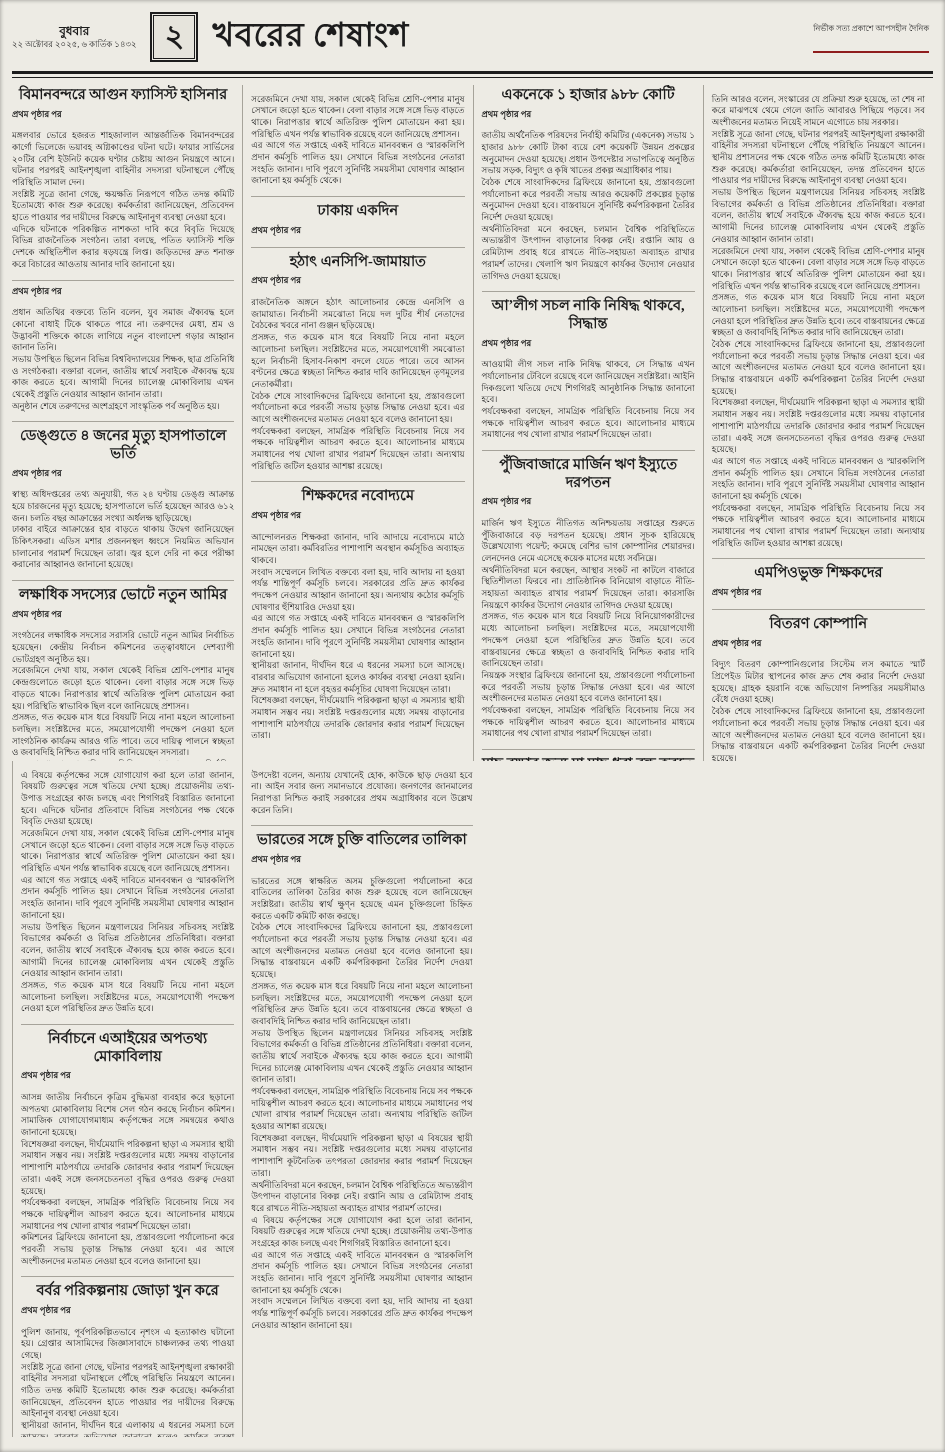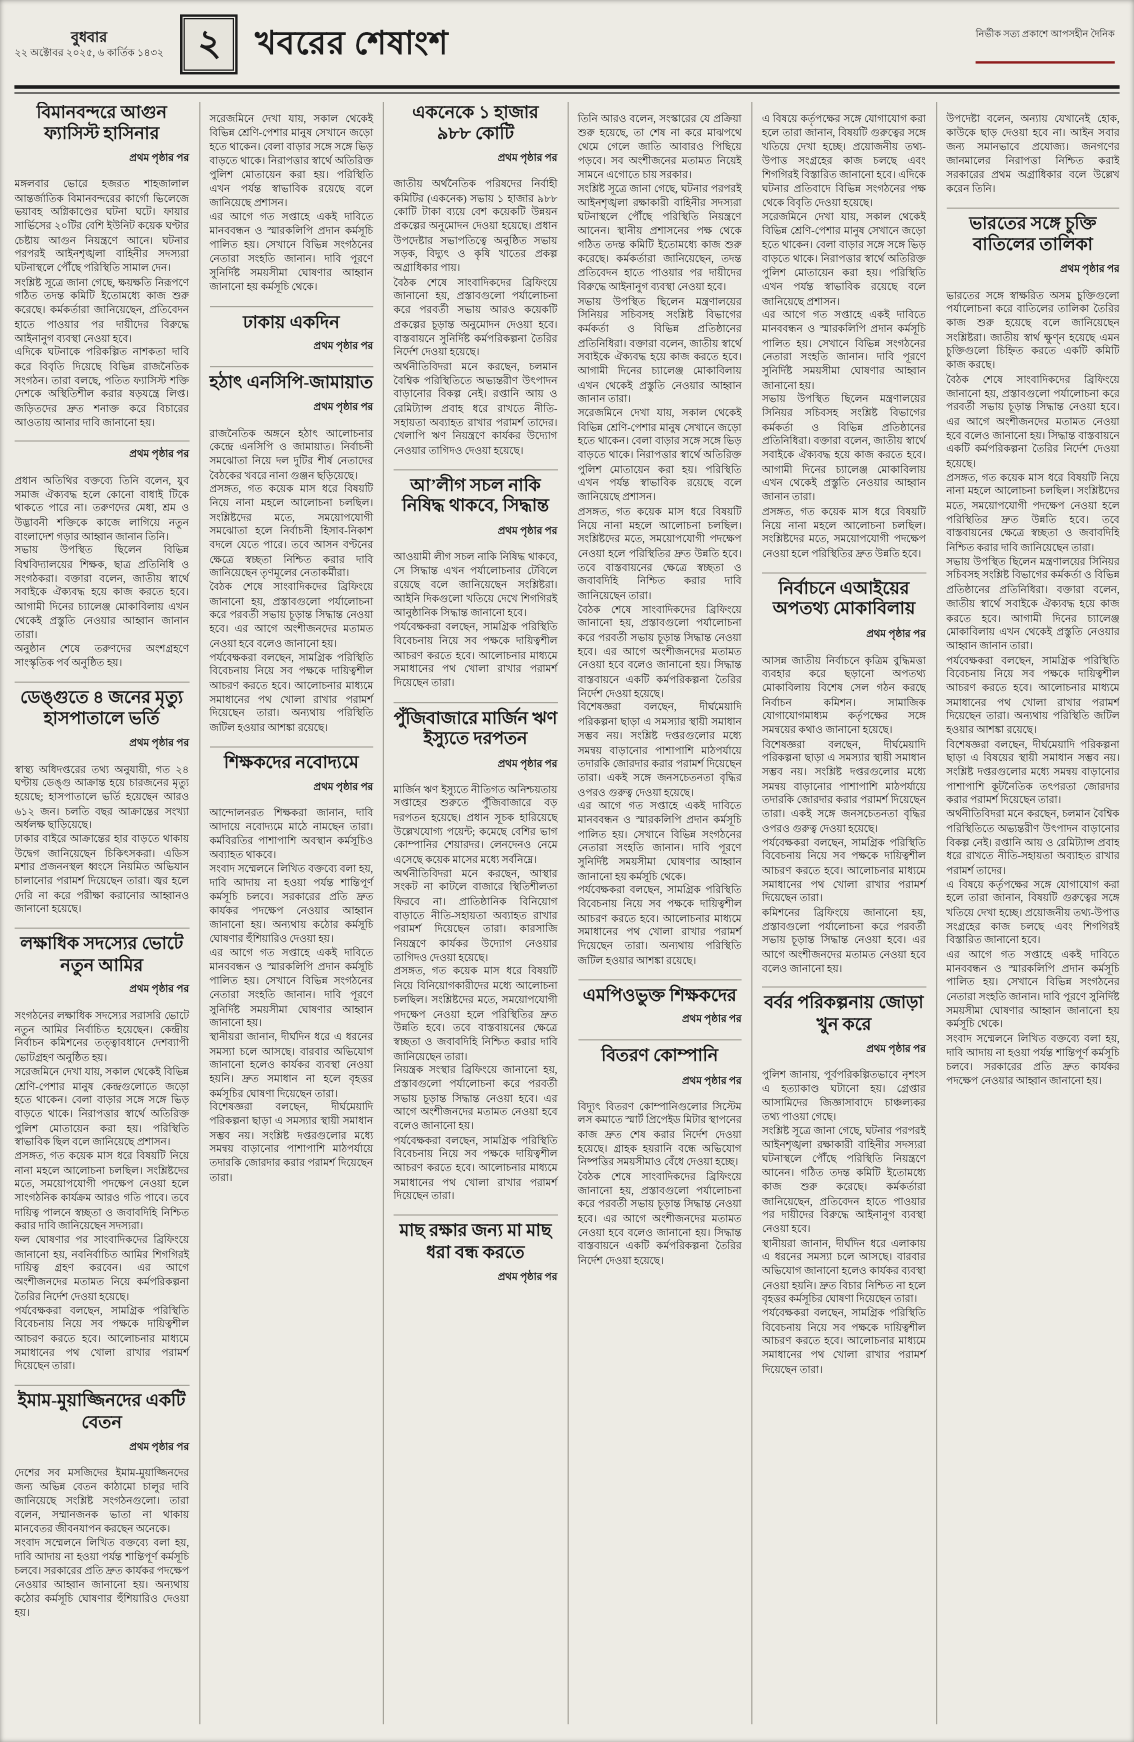--- a/index.html
+++ b/index.html
@@ -19,40 +19,40 @@
   .header { display:flex; align-items:center; gap:14px; height:58px; }
   .date-block { text-align:center; line-height:1.25; min-width:92px; }
   .date-day { font-weight:bold; font-size:12px; }
   .date-line { font-size:8.5px; color:#2a2a2a;text-align:right; }
   .page-num-box {
     width:44px; height:46px; flex:0 0 auto;
     border:2px solid #1d1d1d; box-shadow:0 0 0 1px #edebe4 inset, 0 0 0 2px #1d1d1d inset;
     display:flex; align-items:center; justify-content:center;
     font-size:30px; font-weight:bold; background:#e6e4dc;
   }
-  .section-title { font-size:27px; font-weight:bold; letter-spacing:.5px; white-space:nowrap; }
+  .section-title { font-size:33px; font-weight:bold; letter-spacing:.5px; white-space:nowrap; }
   .masthead { margin-left:auto; text-align:right; padding-right:4px; }
   .masthead-tagline { font-size:8px; color:#333; margin-bottom:16px; }
   .masthead-brand { font-size:36px; font-weight:bold; letter-spacing:1px; line-height:1; color:#101010; }
   .masthead-underline { height:2px; background:#8f1d1d; margin-top:3px; }
   .header-rule { border-top:3px solid #1d1d1d; border-bottom:1px solid #1d1d1d; height:3px; margin:5px 0 7px; }
   
-  .cols { display:grid; grid-template-columns:repeat(6,1fr); height:1352px; overflow:hidden; }
+  .cols { display:grid; grid-template-columns:repeat(4,1fr); height:1352px; overflow:hidden; }
   .col { padding:0 8px; overflow:hidden; border-left:1px solid #a6a39a; }
   .col:first-child { border-left:none; padding-left:0; }
   .col:last-child { padding-right:0; }
   
   article { margin-bottom:9px; }
   article + article { border-top:1px solid #a6a39a; padding-top:4px; }
   .headline {
     font-size:14.5px; line-height:1.22; font-weight:bold;
     text-align:center; margin:1px 0 4px;
   }
   .headline.boxed { border-top:3px double #1d1d1d; border-bottom:3px double #1d1d1d; padding:4px 0; }
-  .kicker { font-size:8.5px; font-weight:bold; text-align:right; margin:0 0 4px; }
+  .kicker { font-size:8.5px; font-weight:bold; text-align:left; margin:0 0 4px; }
   .body {
     font-size:8.6px; line-height:1.36;
     text-align:justify; white-space:pre-line;
     color:#232323;
   }
 </style>
 </head>
 <body>
 
 <div class="page">

